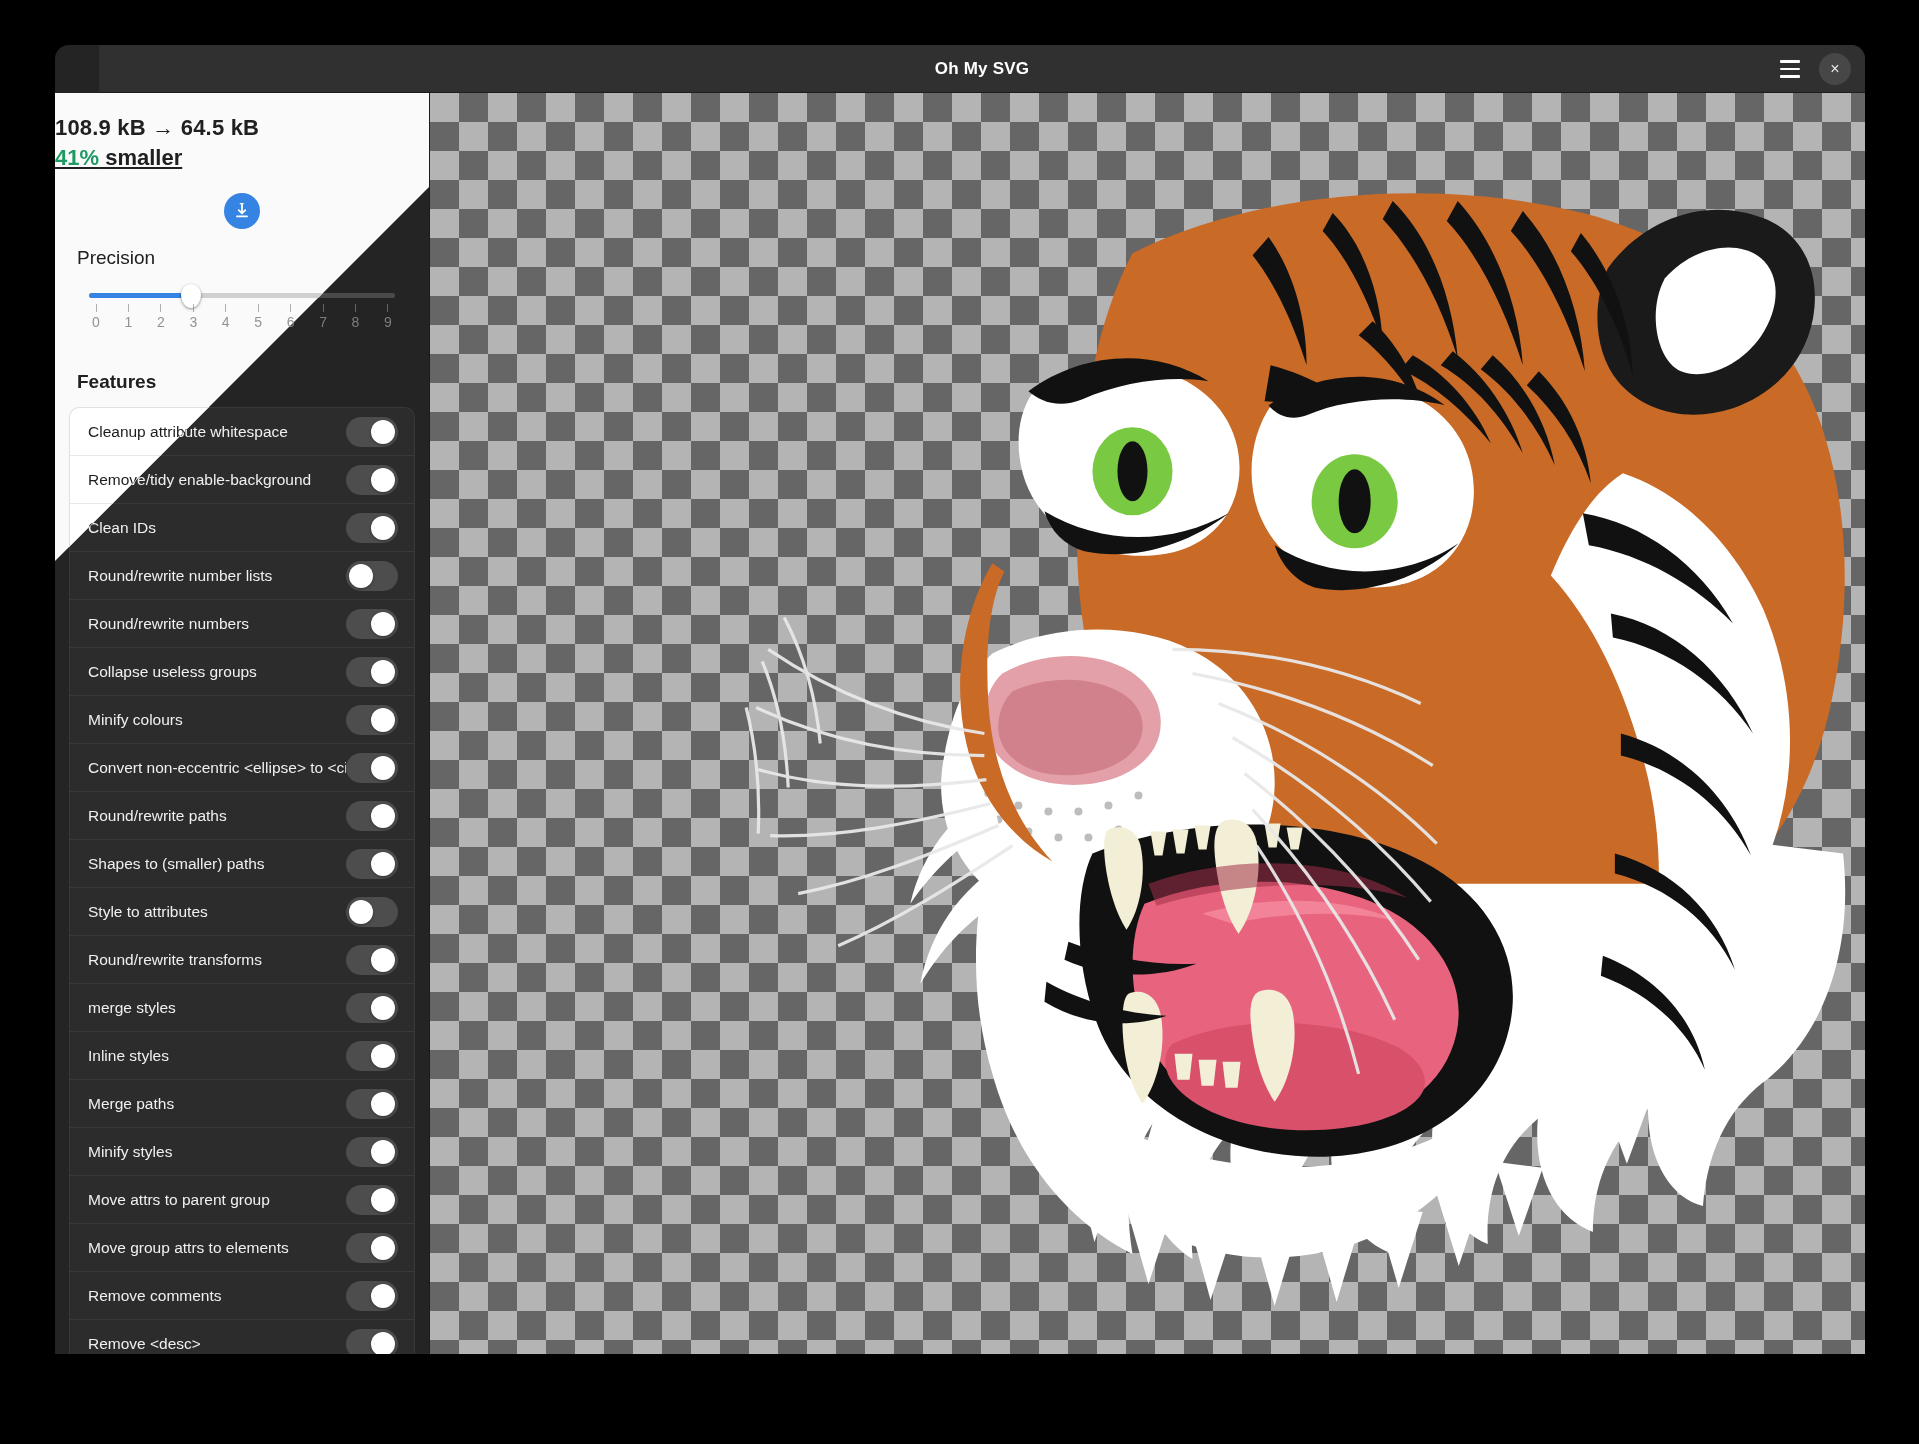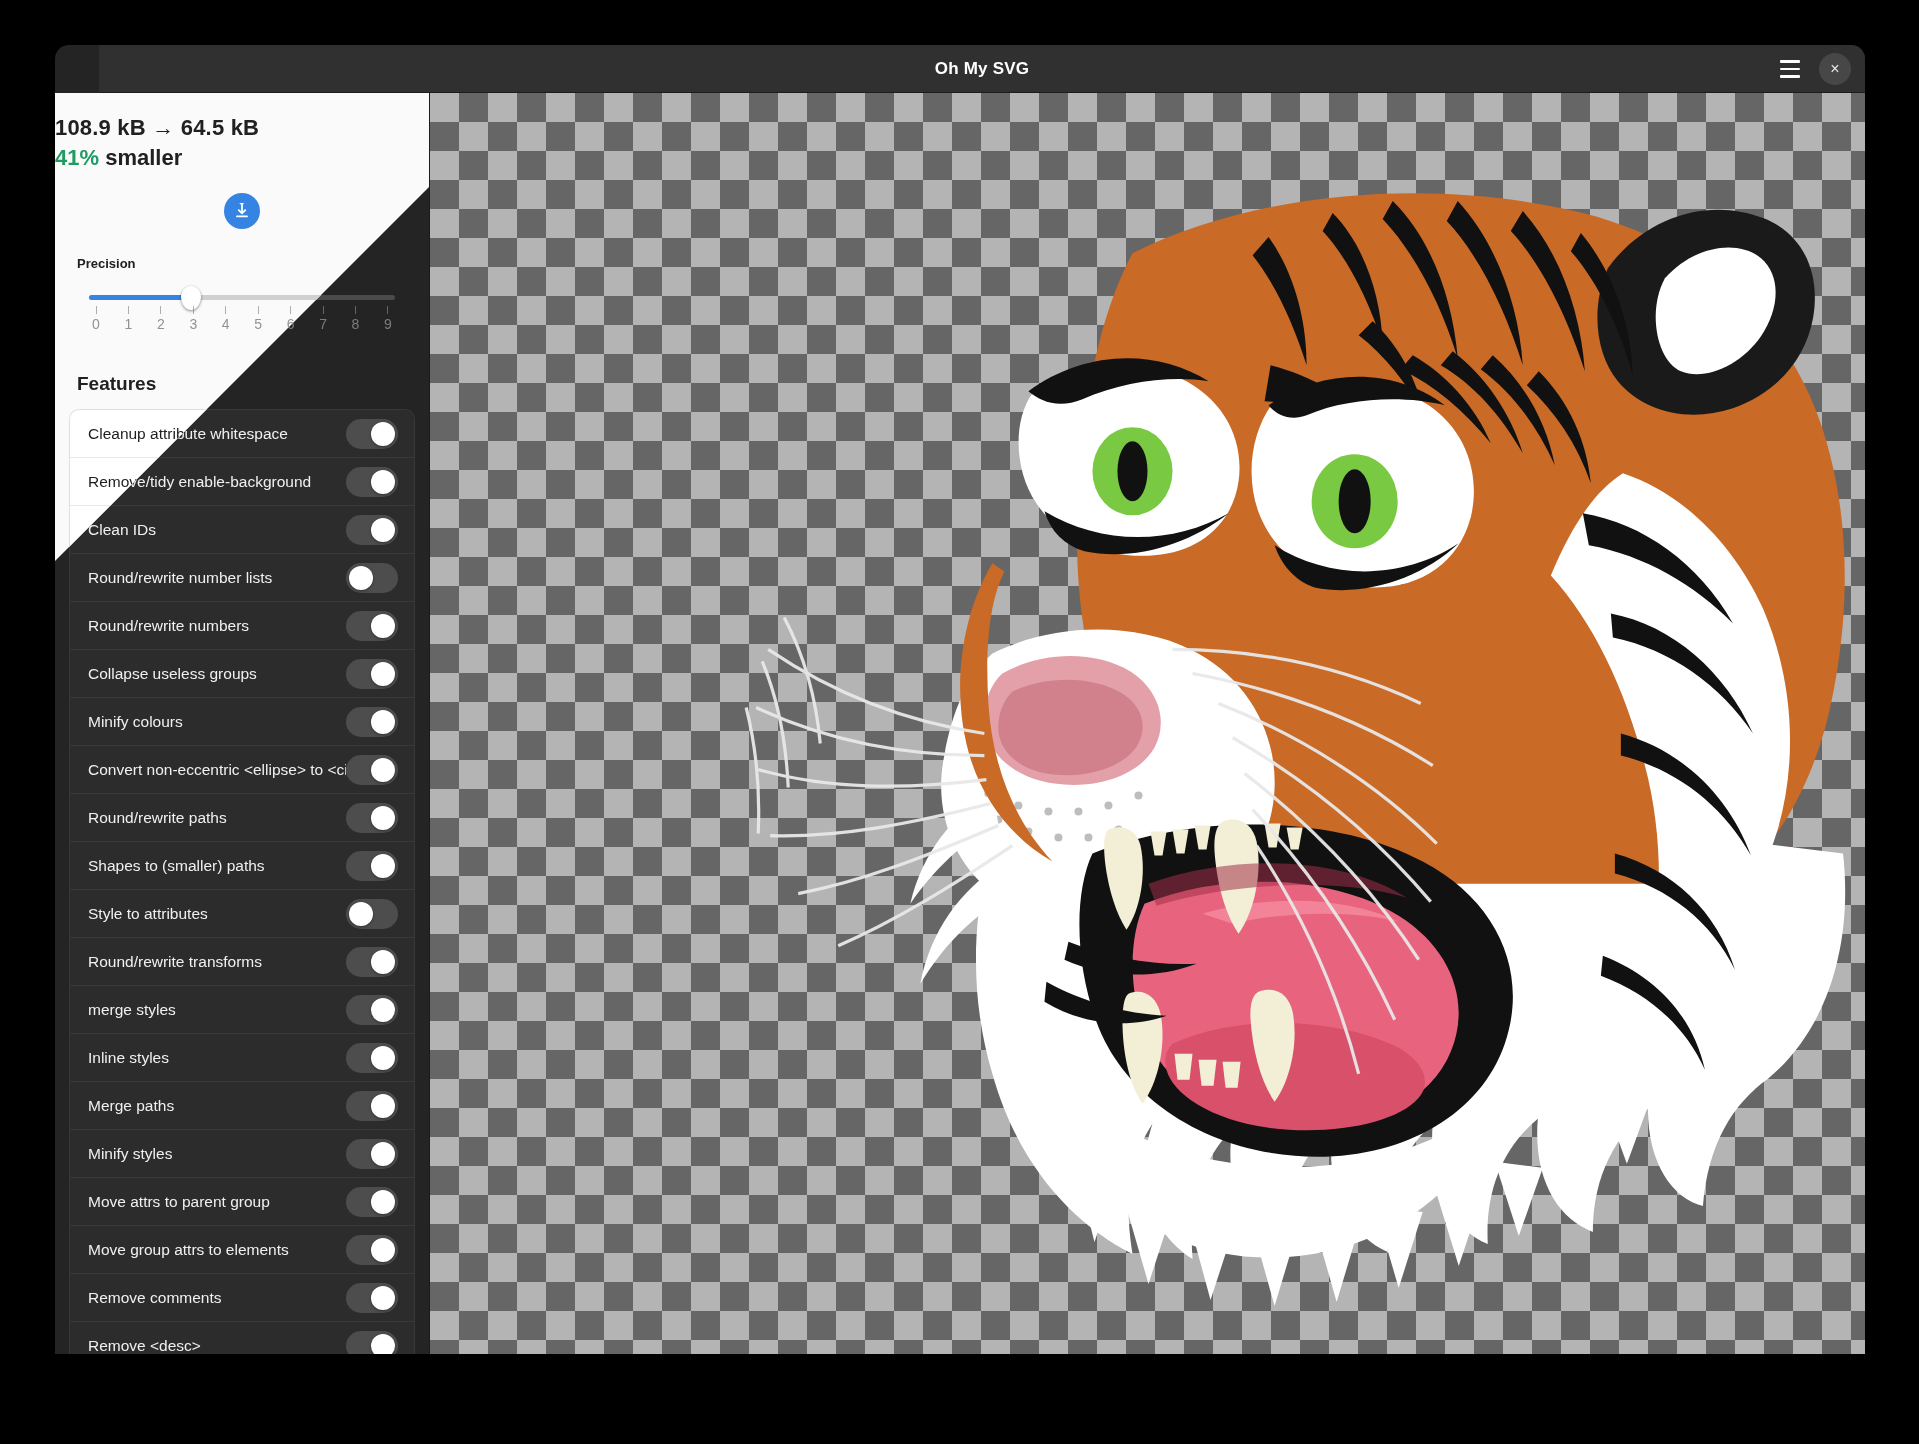--- a/index.html
+++ b/index.html
@@ -94,34 +94,34 @@
 
   
   .stats {
     padding: 22px 0 0;
   }
   .stats-size {
     font-size: 22px; font-weight: bold;
     letter-spacing: .2px;
     white-space: nowrap;
   }
-  .stats-pct { font-size: 22px; font-weight: bold; margin-top: 4px; }
+  .stats-pct { font-size: 22px; font-weight: bold; margin-top: 4px; text-decoration: underline; }
   .stats-pct .num { color: #2ec27e; }
   .dl-wrap { margin-top: 22px; display: flex; justify-content: center; }
   .dl-btn {
     width: 36px; height: 36px; border-radius: 50%;
     background: #3584e4;
     display: flex; align-items: center; justify-content: center;
     cursor: pointer;
   }
 
   
   .sect-title {
-    font-size: 13px; font-weight: bold;
-    margin: 27px 0 0 22px;
+    font-size: 19px; font-weight: normal;
+    margin: 18px 0 0 22px;
   }
   .slider-wrap { margin: 18px 22px 0 22px; position: relative; height: 54px; }
   .slider-track {
     position: absolute; left: 12px; right: 12px; top: 6px;
     height: 5px; border-radius: 3px;
   }
   .slider-fill {
     position: absolute; left: 0; top: 0; height: 5px;
     width: 33.3%; background: #3584e4; border-radius: 3px;
   }

